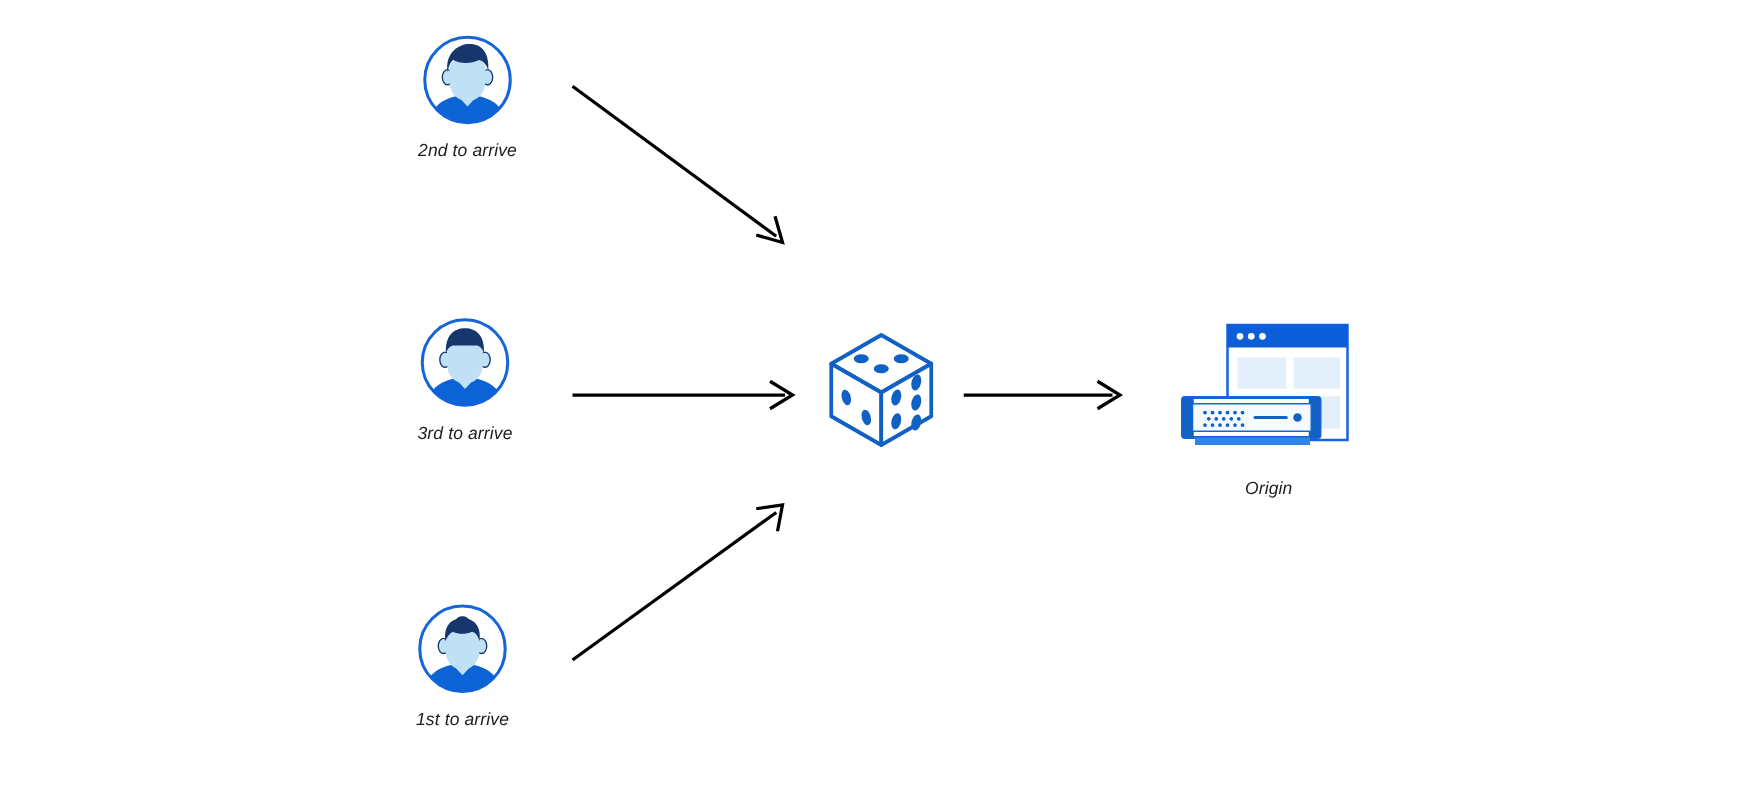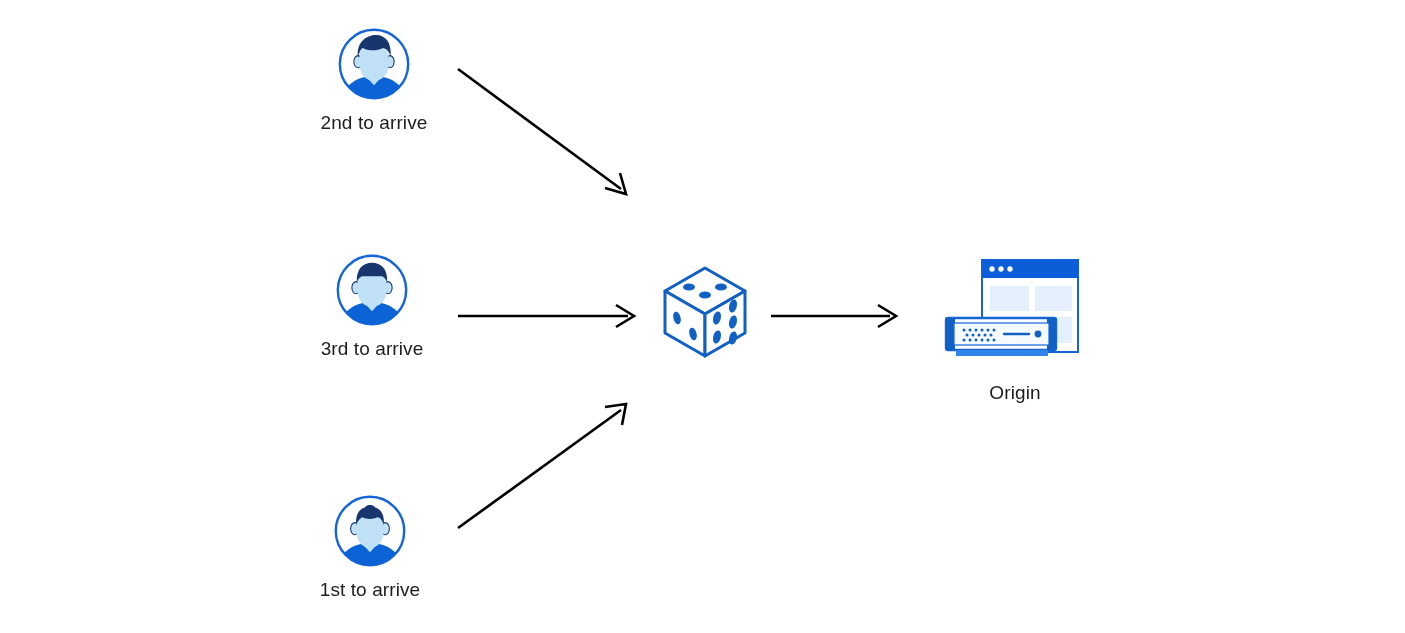--- a/index.html
+++ b/index.html
@@ -27,39 +27,40 @@
     flex-direction: column;
     align-items: center;
   }
   .node-icon {
     display: block;
     line-height: 0;
   }
   .node-label {
     margin-top: 10px;
     font-family: "Liberation Sans", sans-serif;
-    font-size: 19px;
+    font-size: 14px;
     font-weight: 400;
     color: #1d1d1d;
     letter-spacing: 0.1px;
     white-space: nowrap;
     text-align: center;
+    font-style: italic;
   }
   .arrow-layer {
     position: absolute;
     left: 0;
     top: 0;
     width: 1405px;
     height: 633px;
     pointer-events: none;
   }
   
   #client-1 { left: 289px; top: 26px;  width: 170px; }
   #client-2 { left: 287px; top: 252px; width: 170px; }
-  #client-3 { left: 285px; top: 493px; width: 170px; }
+  #client-3 { left: 285px; top: 481px; width: 170px; }
   #dice-node   { left: 655px; top: 262px; width: 100px; }
   #origin-node { left: 940px; top: 252px; width: 150px; }
 </style>
 </head>
 <body>
 
 <div id="canvas">
 
   <svg class="arrow-layer" viewBox="0 0 1405 633" xmlns="http://www.w3.org/2000/svg">
 

